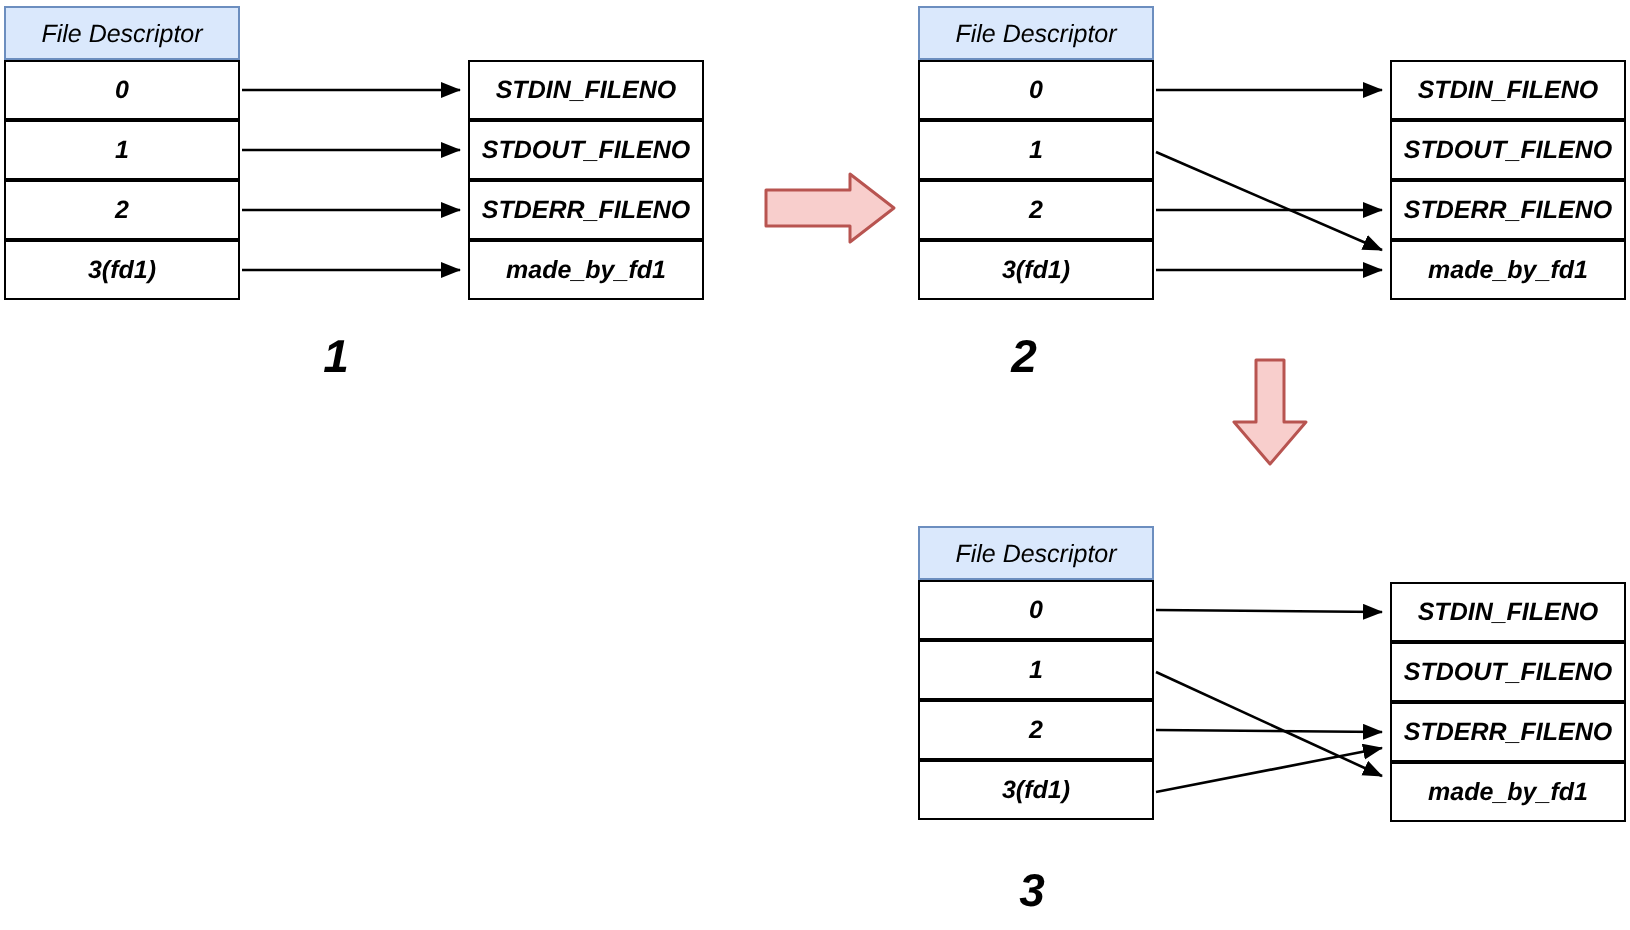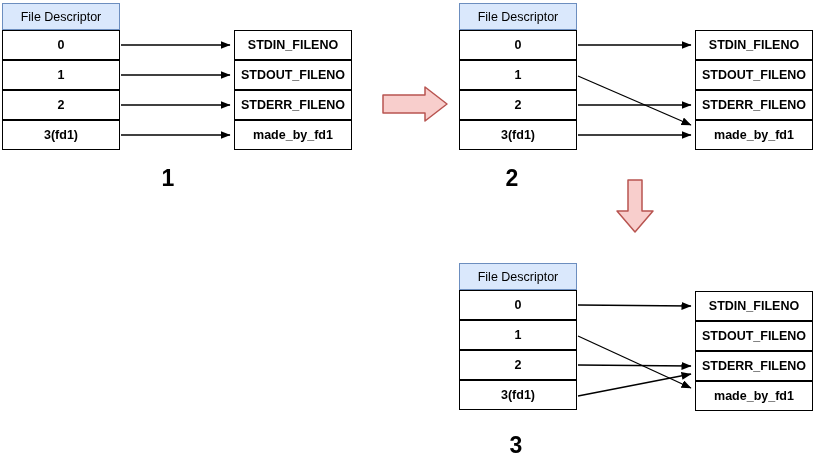--- a/index.html
+++ b/index.html
@@ -3,20 +3,21 @@
 <meta charset="utf-8">
 <style>
   html, body { margin: 0; padding: 0; background: #ffffff; }
   .canvas {
     position: relative;
     width: 815px;
     height: 465px;
     background: #ffffff;
     font-family: "Liberation Sans", sans-serif;
     overflow: hidden;
+    font-style: italic;
   }
   .overlay {
     position: absolute;
     left: 0; top: 0;
     width: 815px; height: 465px;
     pointer-events: none;
   }
   .cell, .hdr {
     position: absolute;
     width: 118px;

